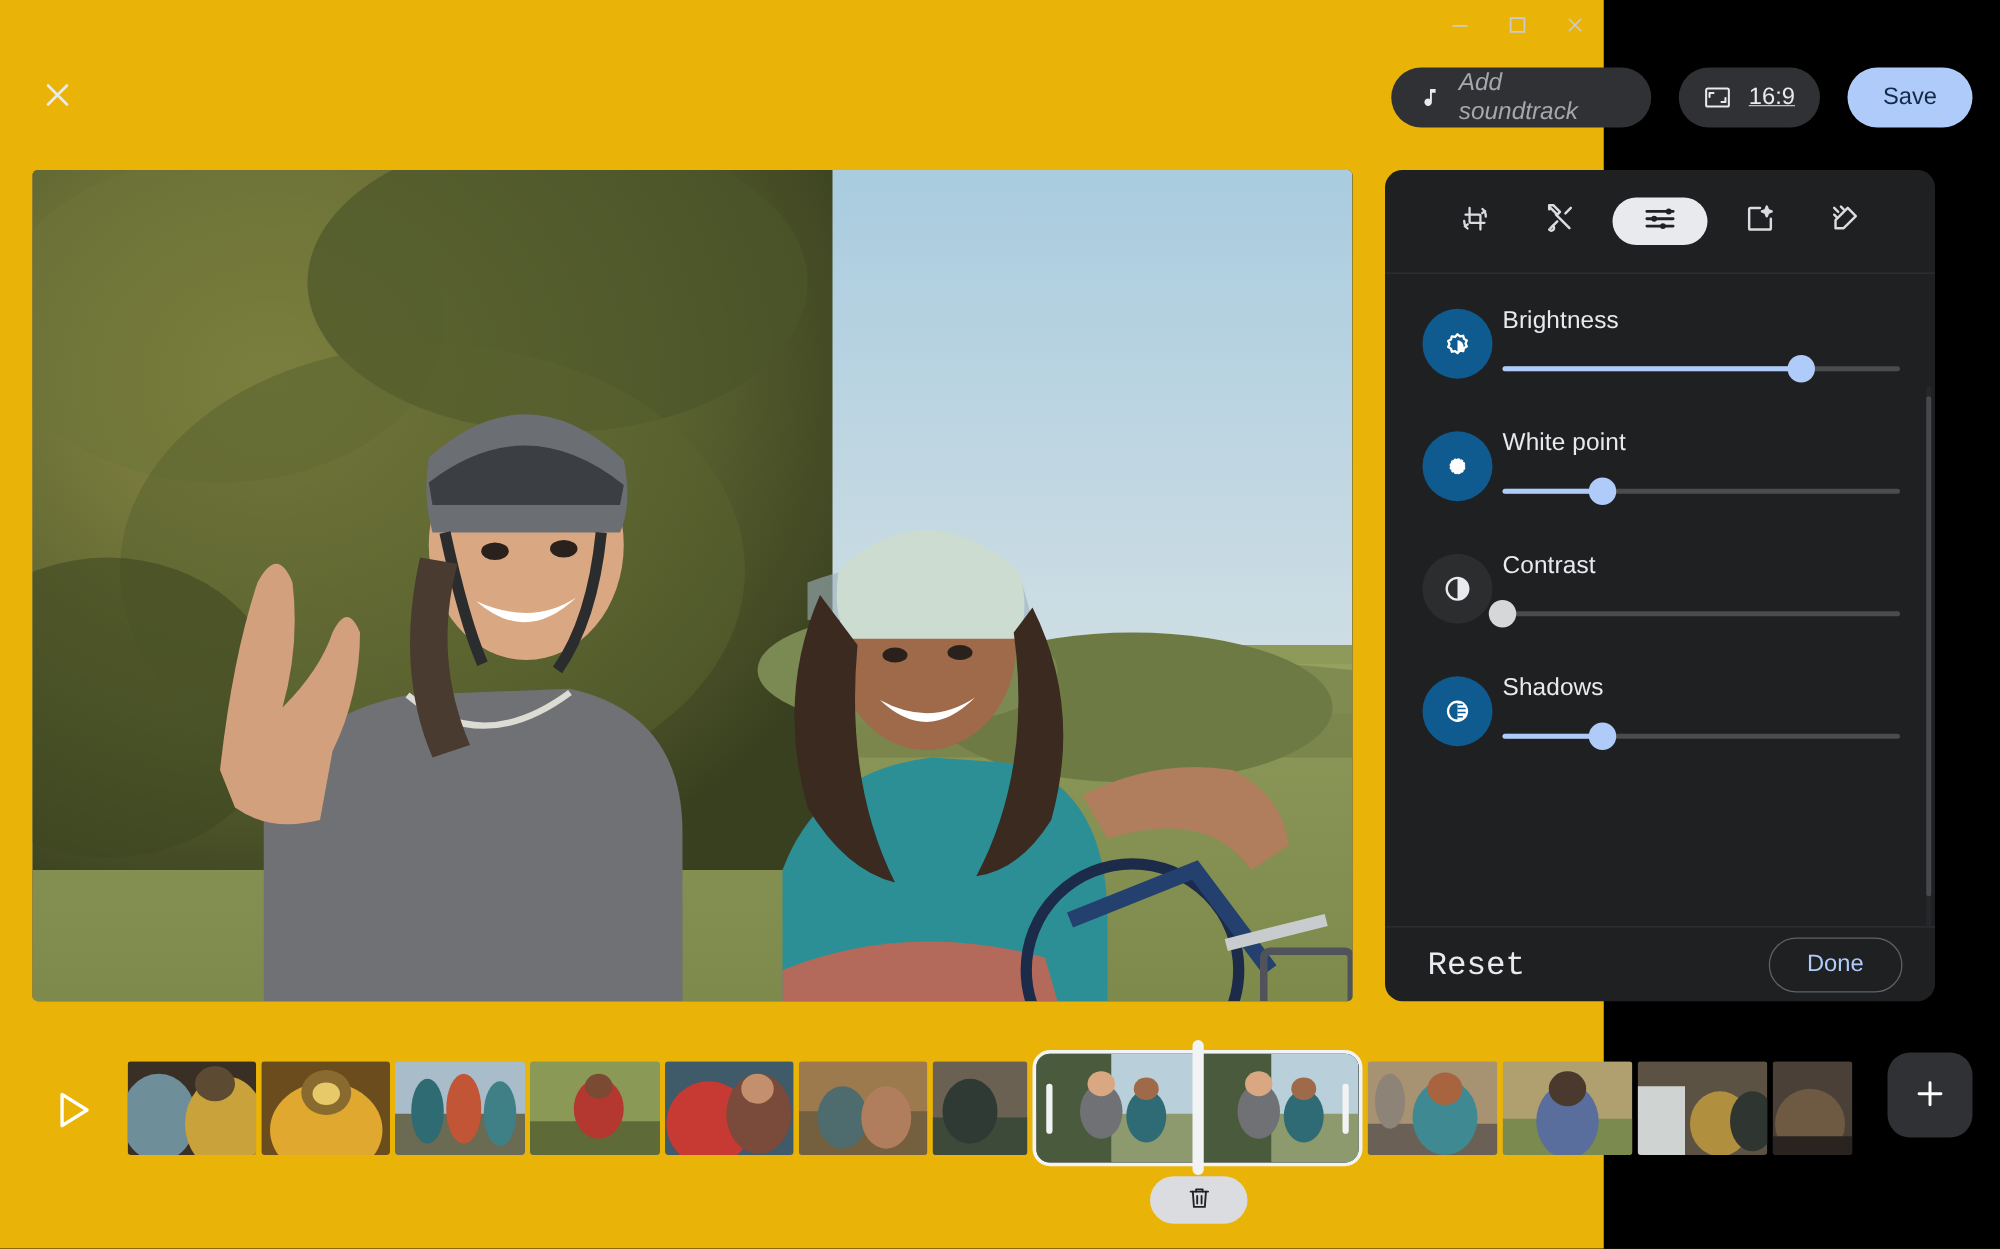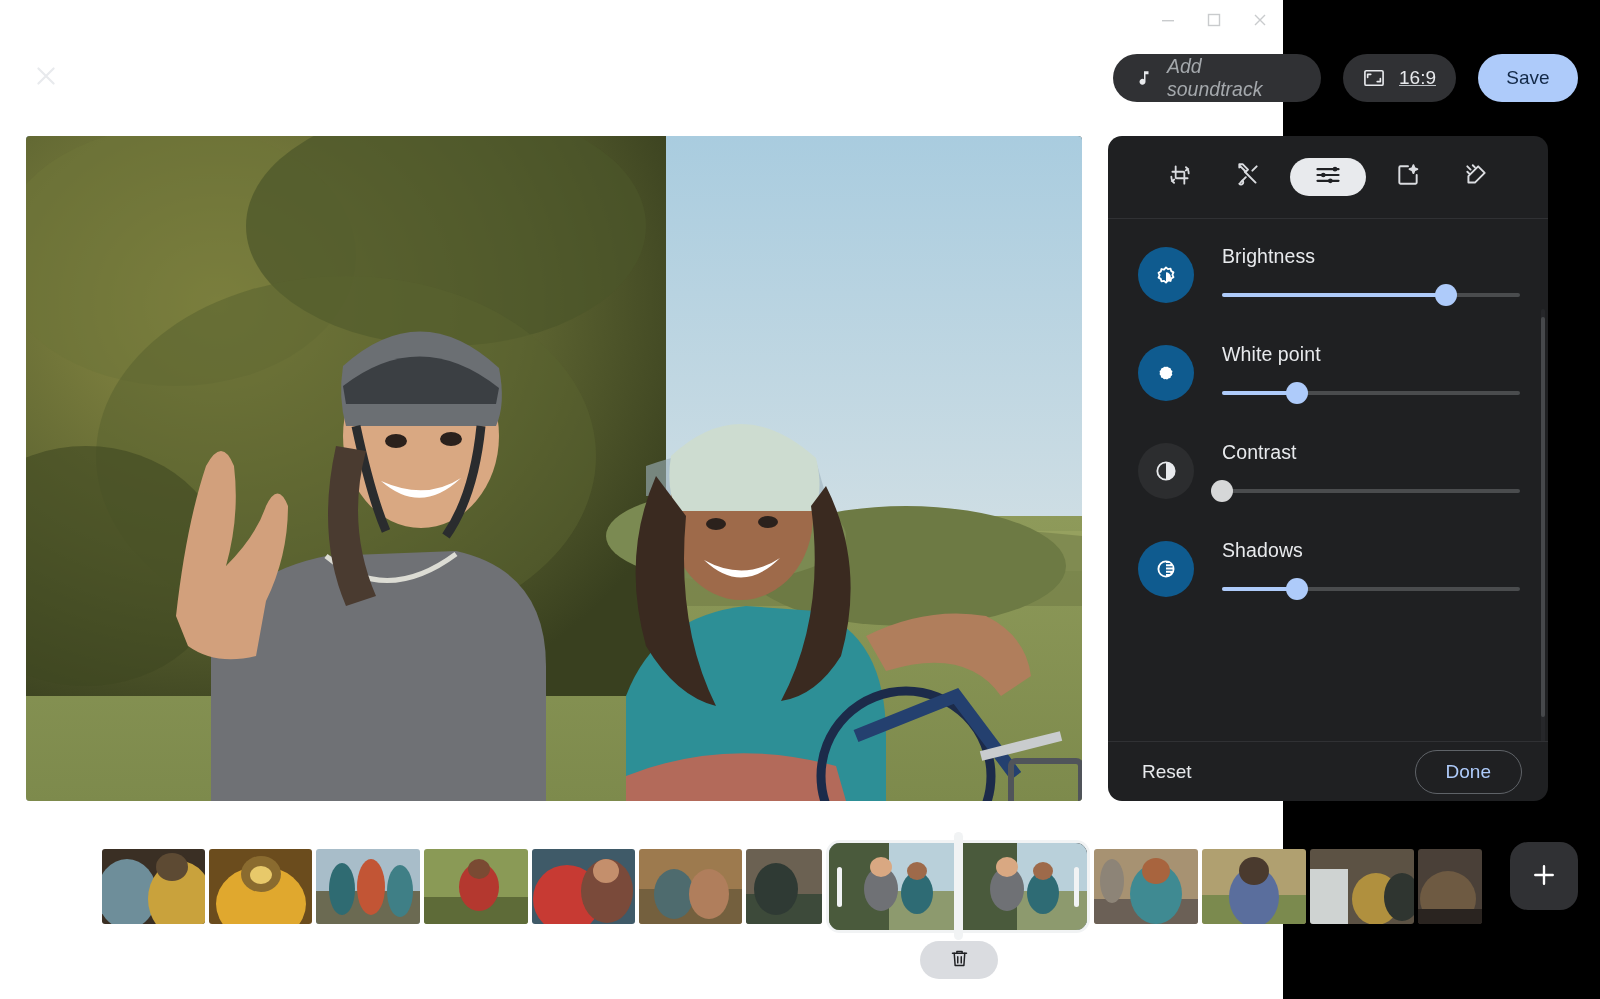--- a/index.html
+++ b/index.html
@@ -5,21 +5,21 @@
   * { box-sizing: border-box; margin: 0; padding: 0; }
   html, body {
     width: 1600px; height: 999px;
     background: #000000;
     font-family: "Liberation Sans", sans-serif;
     overflow: hidden;
   }
   .app {
     position: relative;
     width: 1283px; height: 999px;
-    background: #ffffff;
+    background: #eab308;
   }
 
   
   .window-controls {
     position: absolute; top: 0; right: 0;
     height: 40px; width: 170px;
     display: flex; align-items: center; justify-content: flex-end;
     gap: 0px;
     z-index: 40;
   }
@@ -128,21 +128,21 @@
     border-radius: 50%;
     display:flex; align-items:center; justify-content:center;
     background: #2c2d2f;
     color: #e8eaed;
     margin-top: 4px;
   }
   .adj-icon.on {
     background: #0f5b8f;
     color: #ffffff;
   }
-  .adj-main { flex: 1; margin-left: 28px; padding-top: 2px; }
+  .adj-main { flex: 1; margin-left: 8px; padding-top: 2px; }
   .adj-label {
     font-size: 19.5px;
     color: #e8eaed;
     margin-bottom: 18px;
     letter-spacing: .1px;
   }
   .slider {
     position: relative;
     height: 18px;
   }
@@ -167,23 +167,23 @@
   .slider.off .thumb { background: #d6d7d8; }
 
   .panel-footer {
     height: 60px;
     border-top: 1px solid #303134;
     display:flex; align-items:center; justify-content: space-between;
     padding: 0 26px 0 34px;
   }
   .reset-btn {
     color: #e8eaed;
-    font-size: 19px;
+    font-size: 26px;
     background: none; border: none;
-    font-family: Liberation Sans, sans-serif;
+    font-family: Liberation Mono, monospace;
     cursor: pointer;
   }
   .done-btn {
     height: 44px;
     border-radius: 22px;
     border: 1px solid #5f6368;
     background: none;
     color: #aecbfa;
     font-size: 19px;
     padding: 0 30px;

